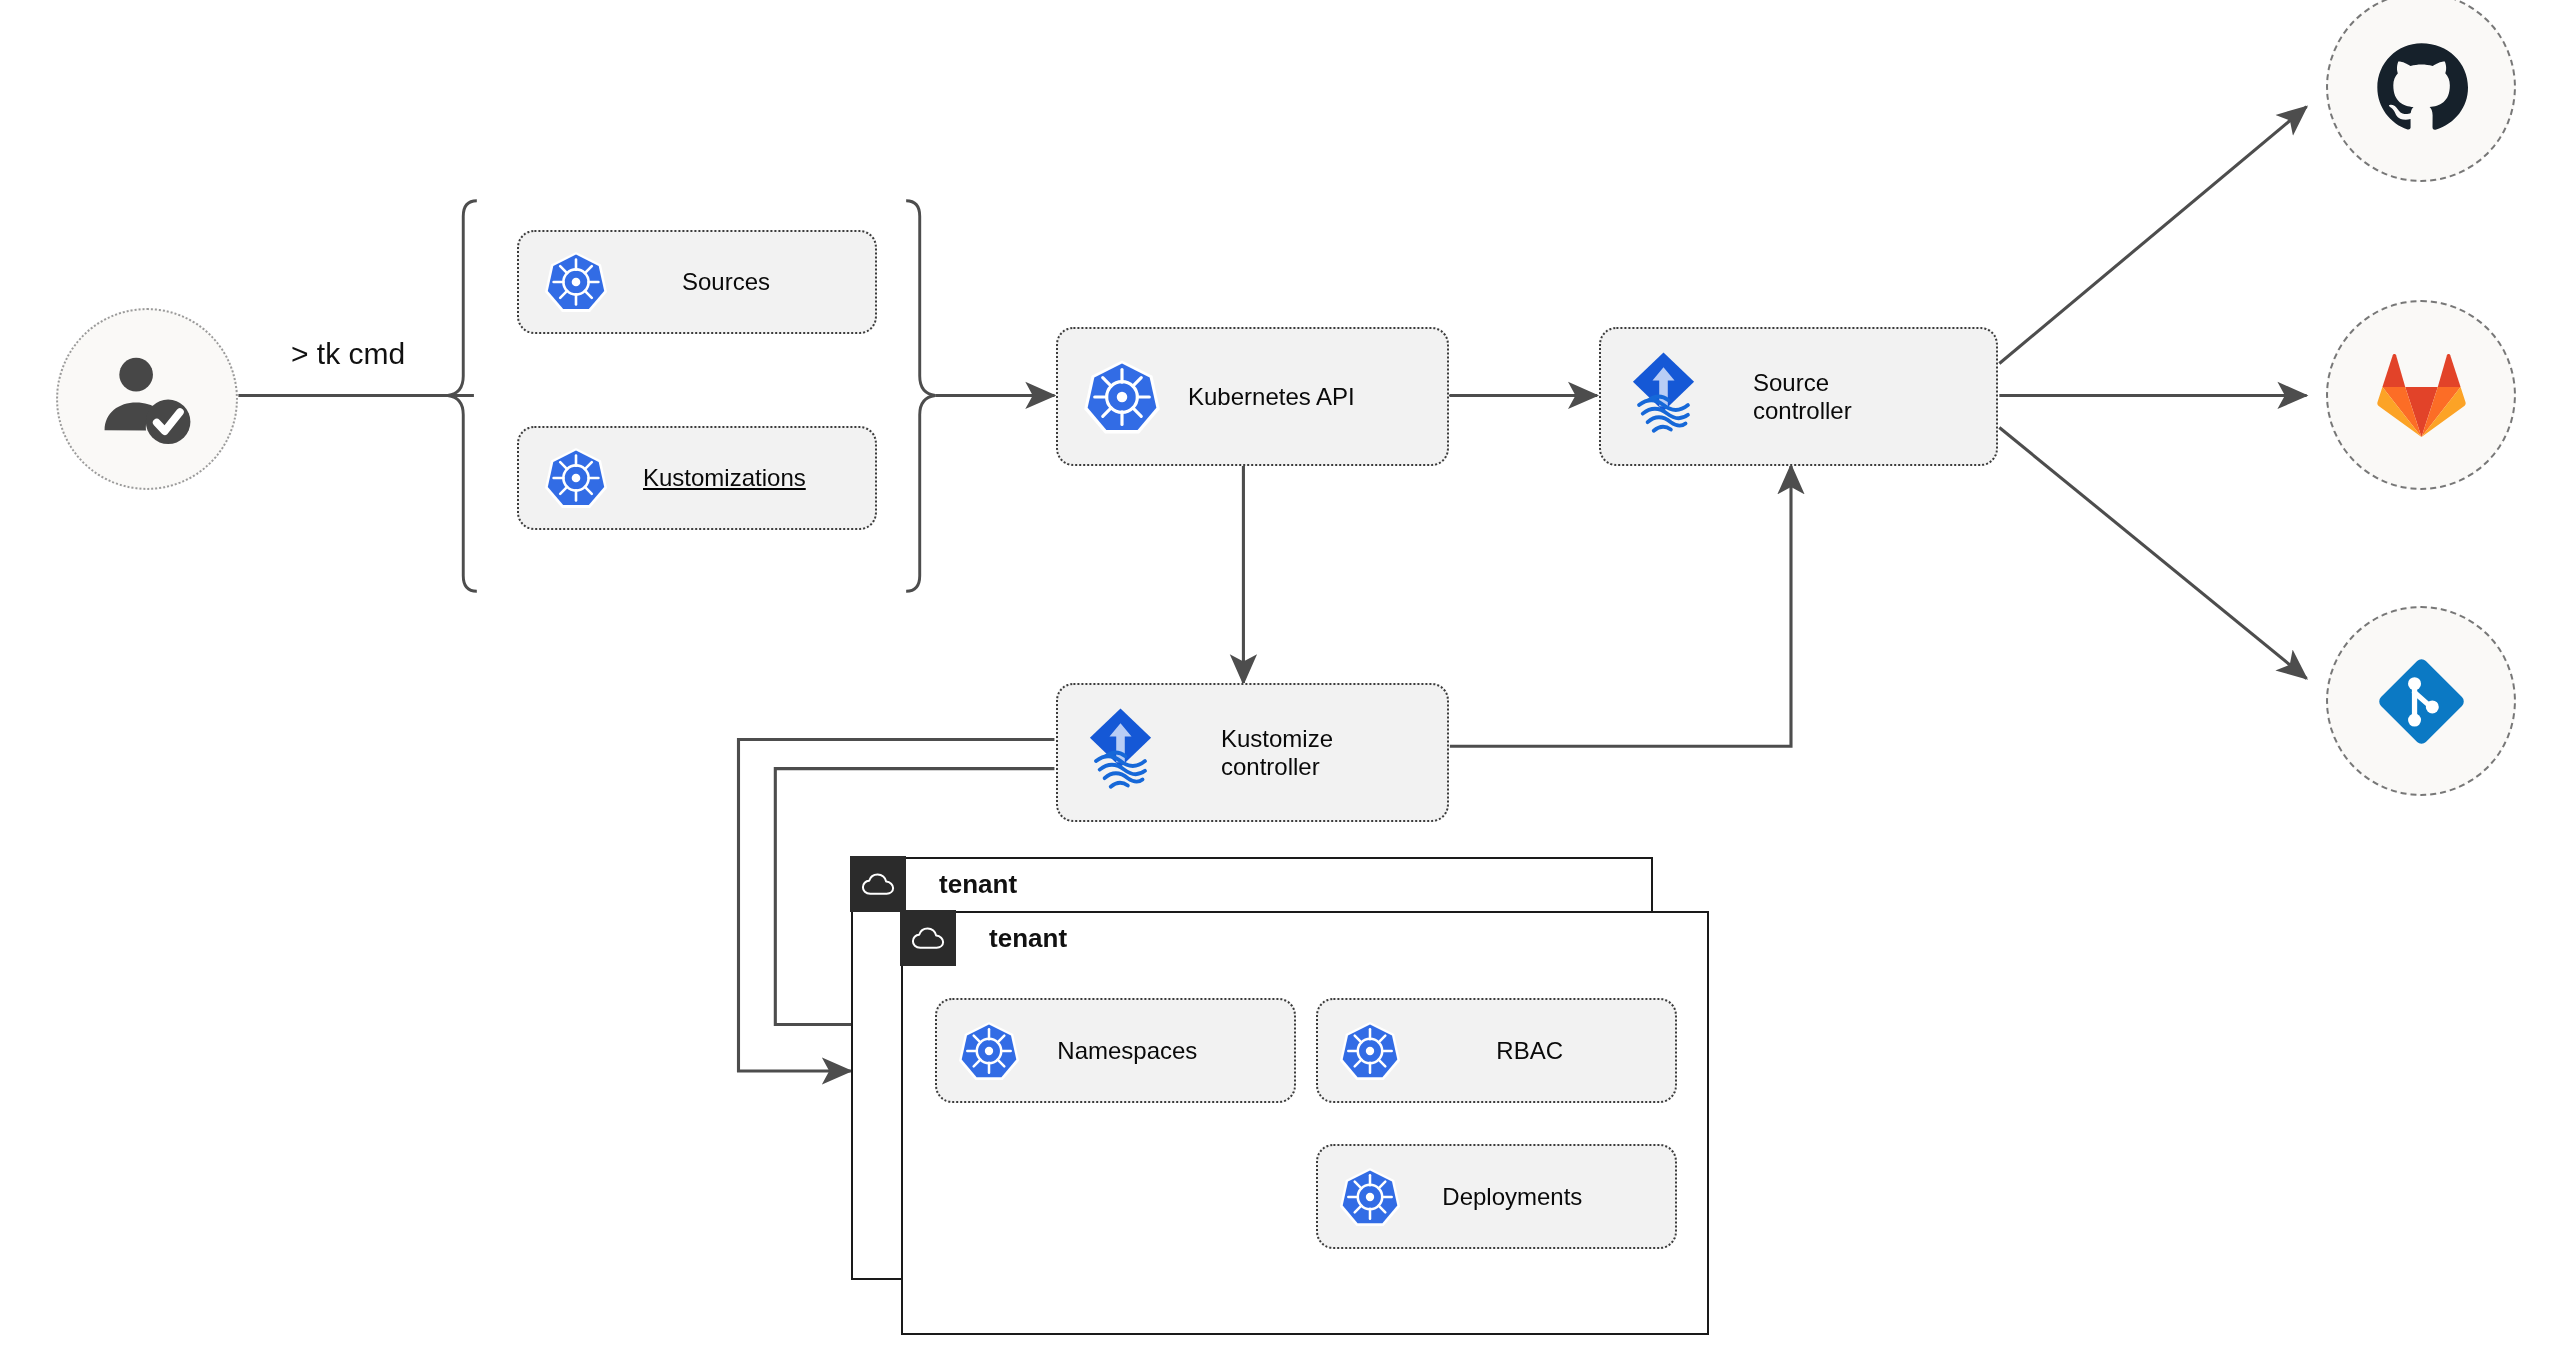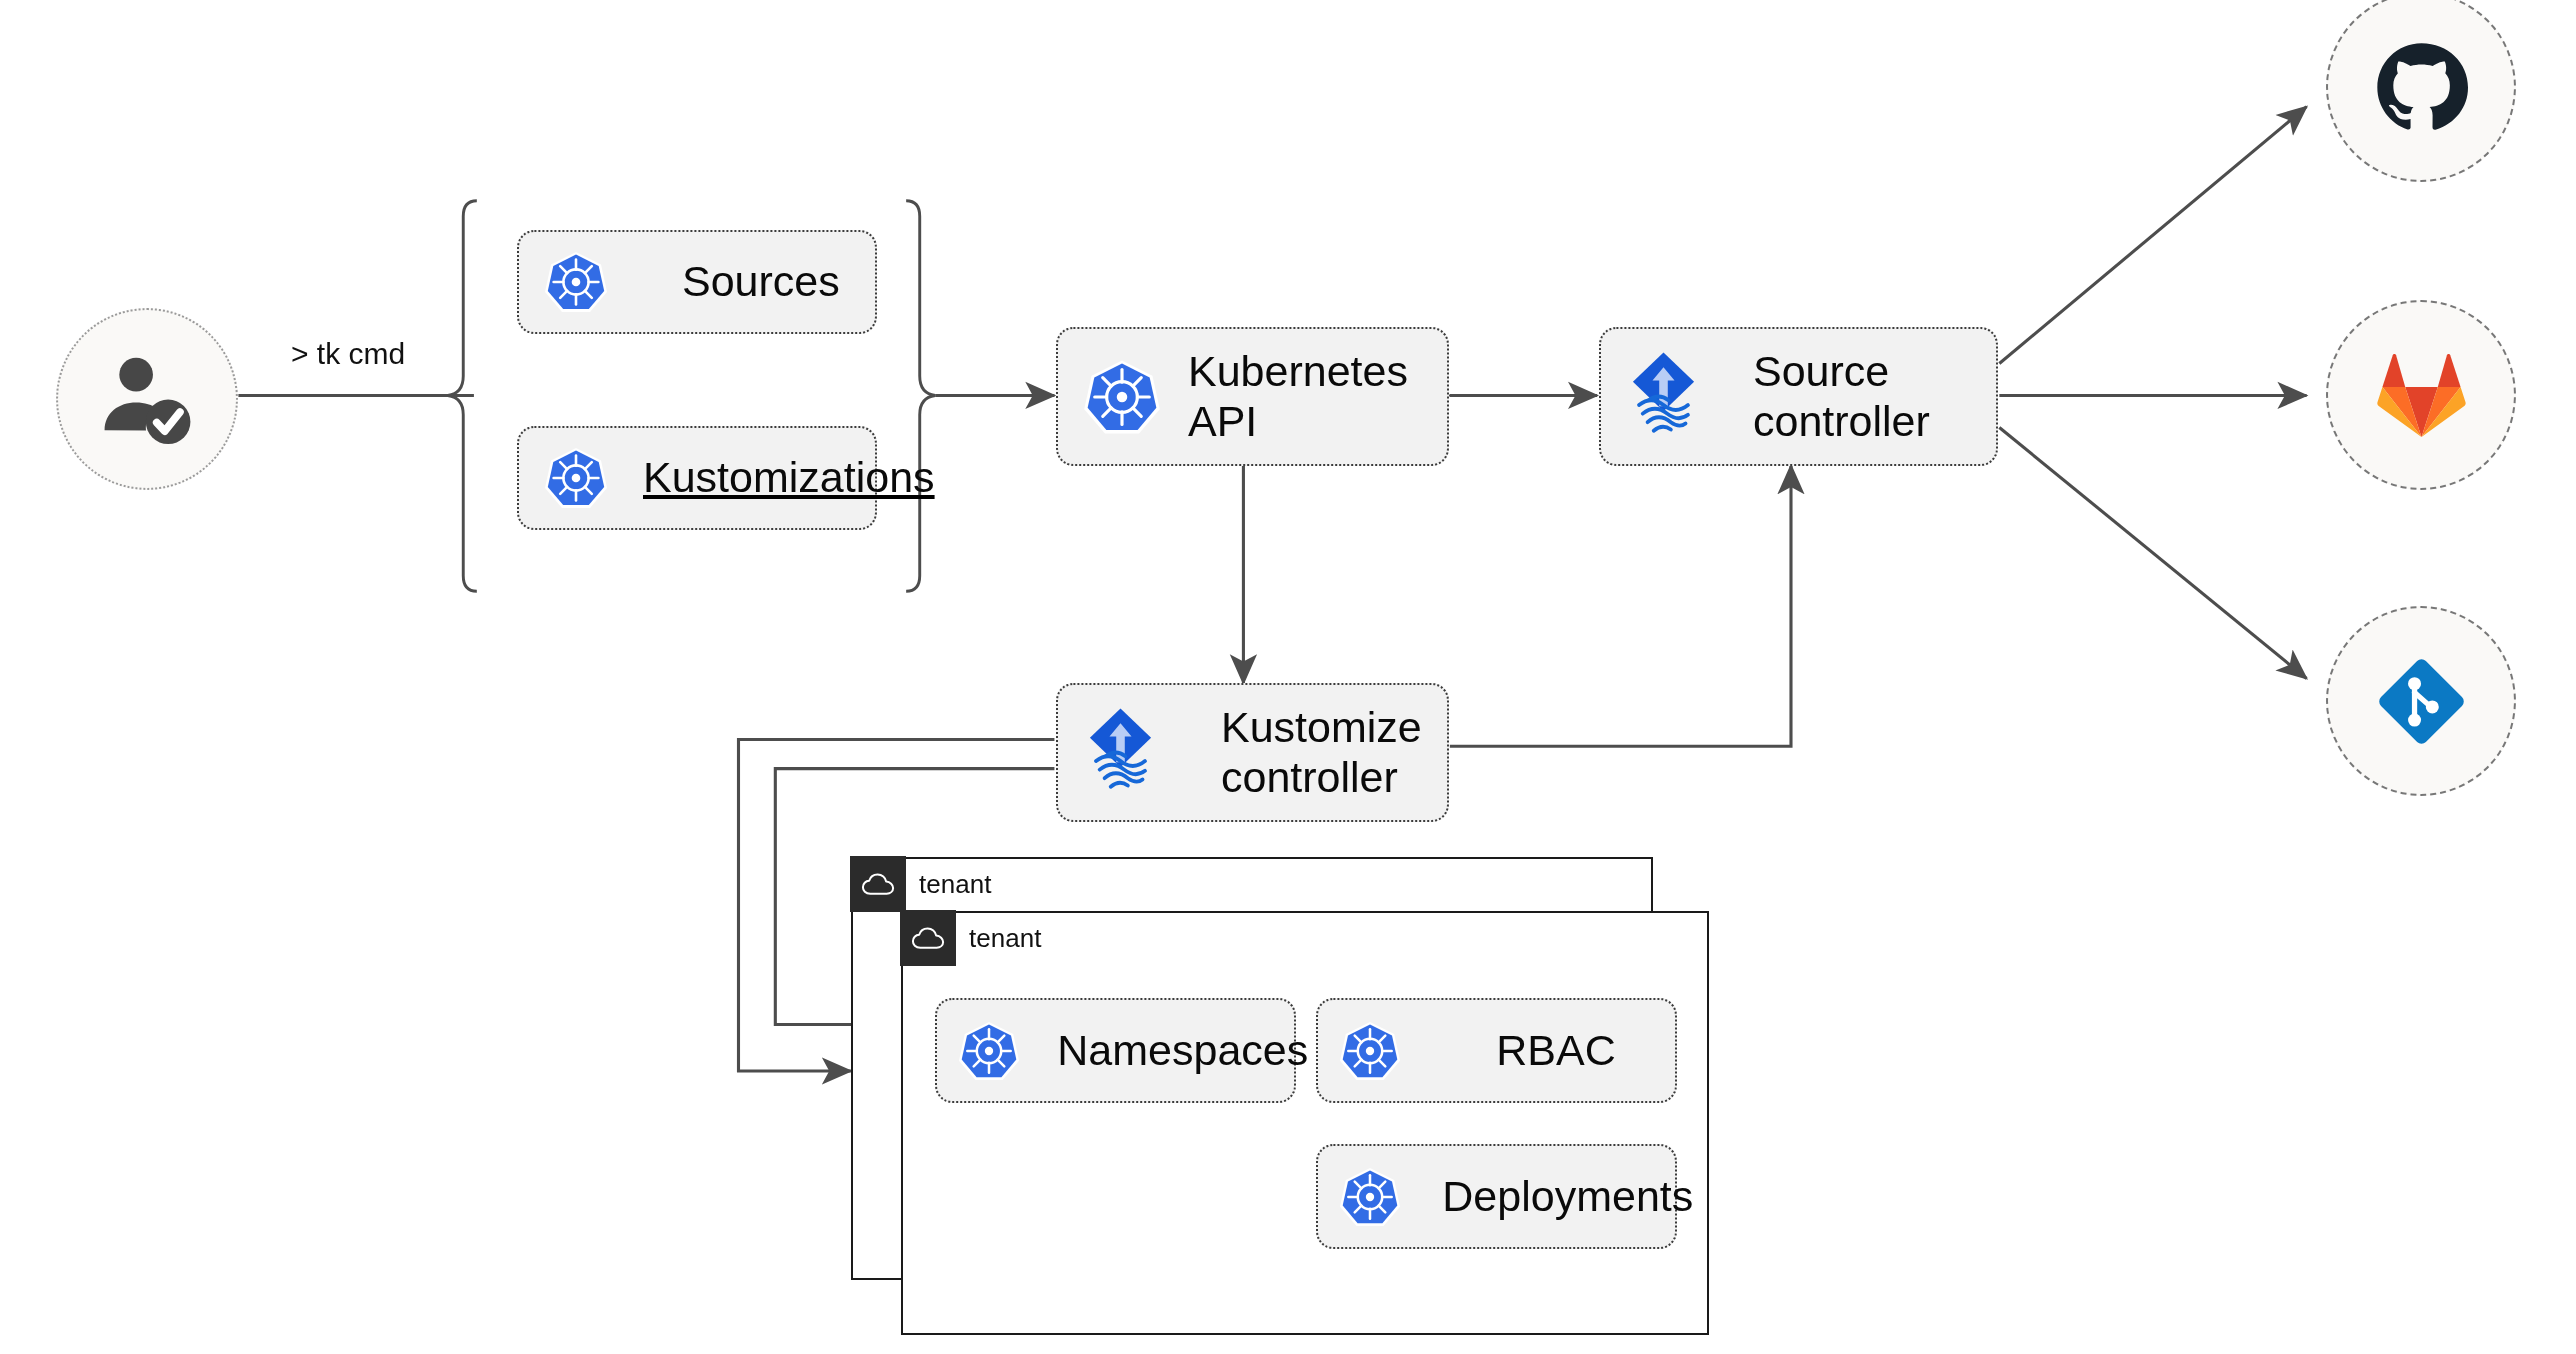--- a/index.html
+++ b/index.html
@@ -24,21 +24,21 @@
   .node {
     position: absolute;
     background: #f2f2f2;
     border: 2.9px dotted #3b3b3b;
     border-radius: 17.4px;
     display: flex;
     align-items: center;
     box-sizing: border-box;
   }
   .node .label {
-    font-size: 43px;
+    font-size: 24px;
     color: #0a0a0a;
     line-height: 1.16;
     white-space: pre-line;
   }
   .node .ico { flex: 0 0 auto; display:flex; align-items:center; justify-content:center; }
 
   
   .circ {
     position: absolute;
     border-radius: 50%;
@@ -68,22 +68,23 @@
   }
   .tenant-badge {
     width: 56px; height: 56px;
     background: #2b2b2b;
     display: flex; align-items: center; justify-content: center;
     box-sizing: border-box;
   }
   .tenant-name {
     font-size: 26px;
     color: #111111;
-    padding-left: 13px;
+    padding-left: 33px;
     white-space: nowrap;
+    font-weight: bold;
   }
 
   .cmd-label {
     position: absolute;
     font-size: 30px;
     color: #111111;
     white-space: nowrap;
   }
 
   svg.lines {

